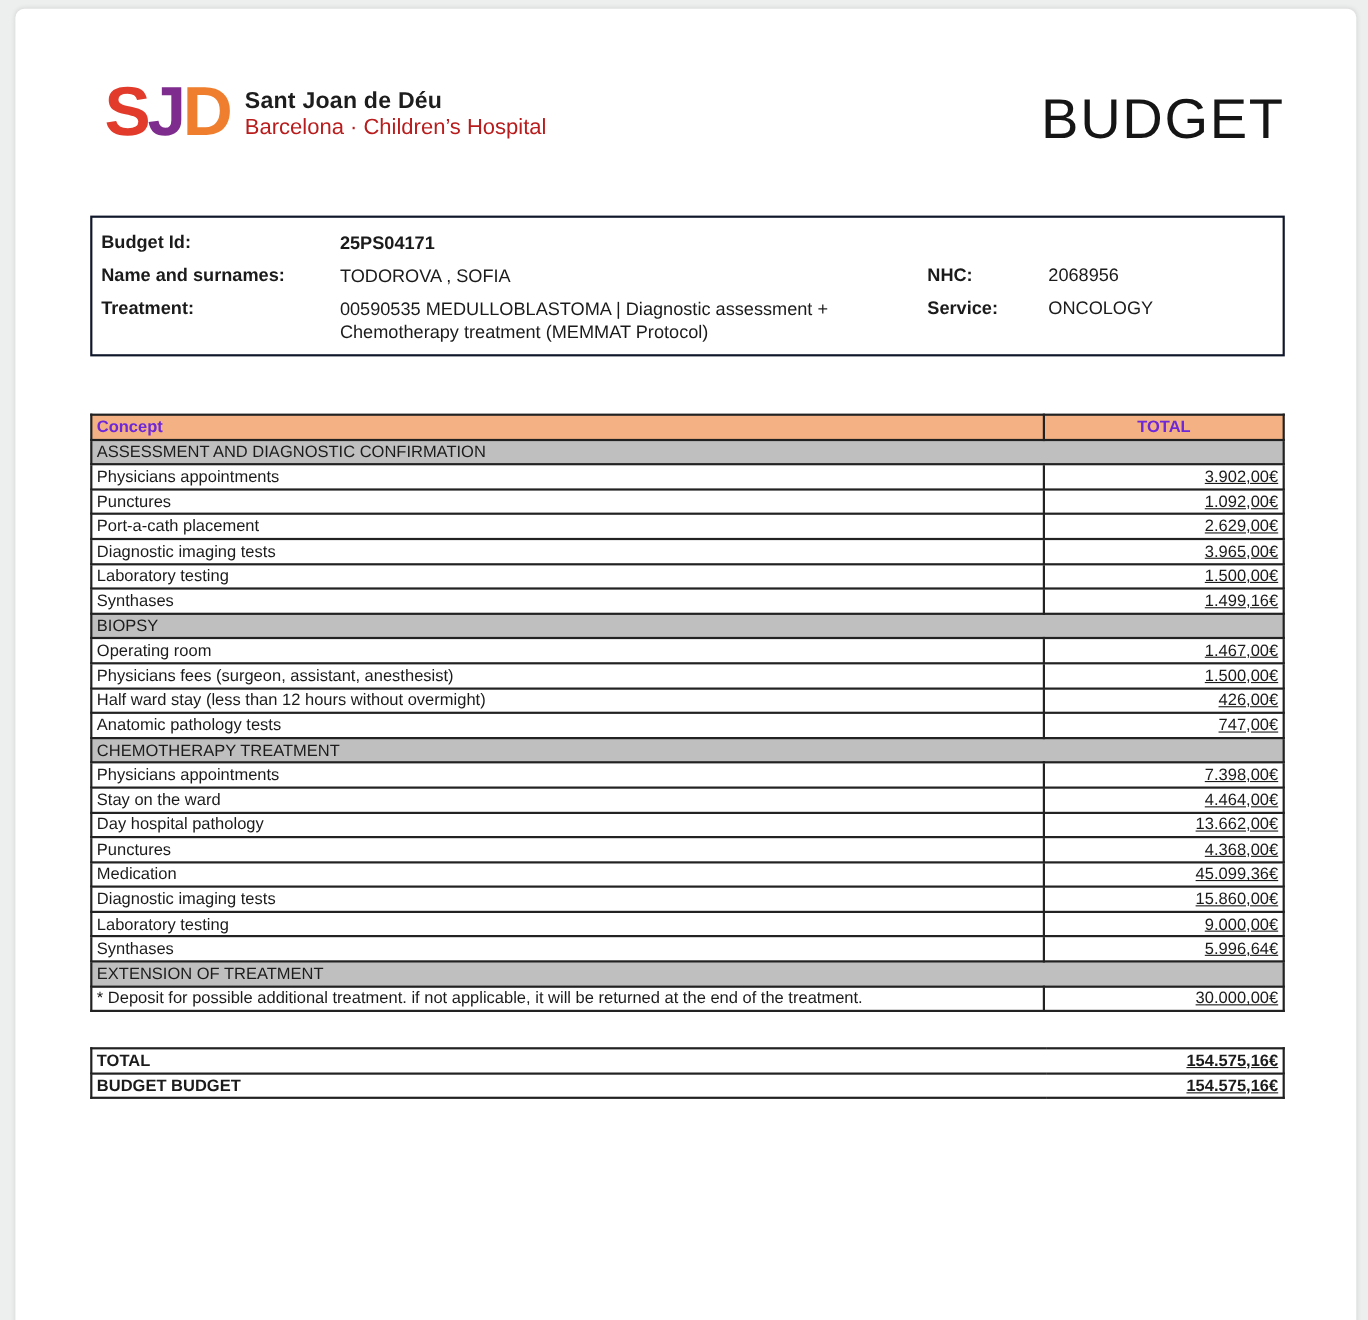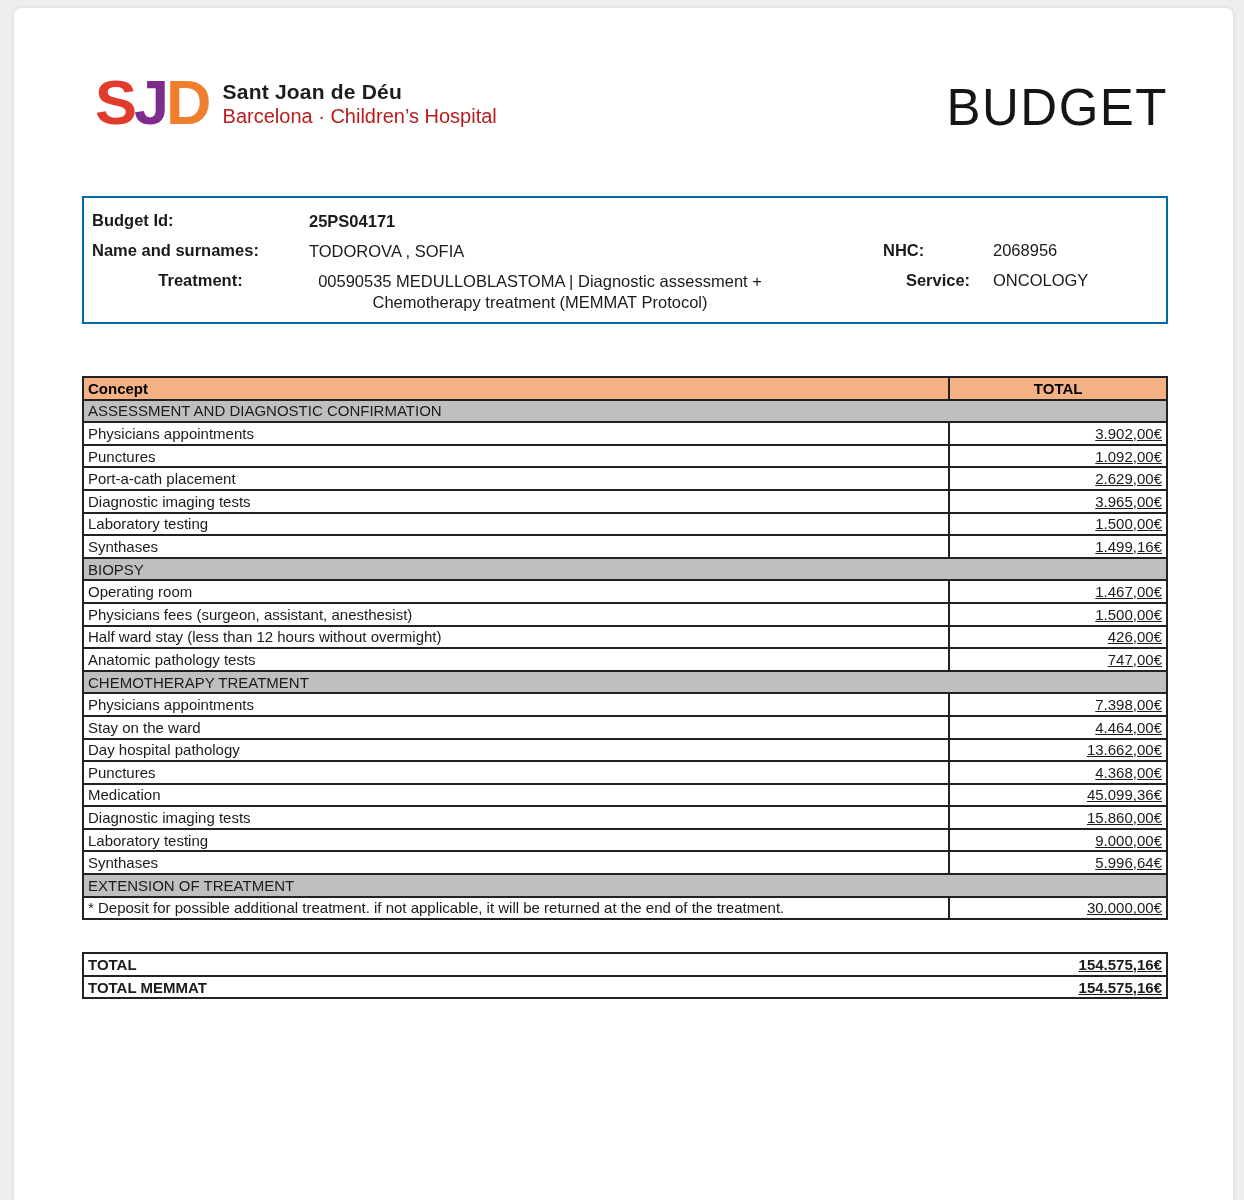--- a/index.html
+++ b/index.html
@@ -15,35 +15,35 @@
   .logo-block { display:flex; align-items:center; gap:14px; }
   .logo-letters { font-size:63px; font-weight:800; letter-spacing:-3px; line-height:60px;
     display:flex; }
   .logo-text { line-height:1.18; padding-top:4px; }
   .logo-name { font-size:21px; font-weight:bold; color:#1d1d1d; letter-spacing:0.2px; }
   .logo-sub { font-size:20px; color:#b91c1c; }
   .doc-title { font-size:51px; font-weight:400; color:#151515; letter-spacing:1.5px;
     margin-top:6px; }
 
   
-  .info-box { border:2px solid #0369a1; margin:48px 65px 0 68px; padding:7px 0 9px 8px; }
+  .info-box { border:2px solid #0f172a; margin:48px 65px 0 68px; padding:7px 0 9px 8px; }
   .info-row { display:flex; min-height:30px; align-items:flex-start; padding-top:6px; }
-  .info-row.tall { min-height:46px;text-align:center; }
+  .info-row.tall { min-height:46px; }
   .ilabel { width:217px; font-weight:bold; font-size:16.5px; flex:none; }
   .ivalue { width:462px; font-size:16.5px; flex:none; line-height:21px; }
   .ivalue.b { font-weight:bold; }
-  .irlabel { width:110px; font-weight:bold; font-size:16.5px; flex:none; margin-left:112px; }
+  .irlabel { width:110px; font-weight:bold; font-size:16.5px; flex:none; margin-left:72px; }
   .irvalue { font-size:16.5px; flex:none; }
 
   
   table { border-collapse:collapse; width:100%; }
   .budget-table { margin-top:52px; }
   .budget-table td, .budget-table th { border:2px solid #222222; font-size:15px;
     height:22.6px; padding:0 4px; vertical-align:middle; }
-  .budget-table th { background:#f4b183; text-align:left; font-weight:bold; color:#000000; }
+  .budget-table th { background:#f4b183; text-align:left; font-weight:bold; color:#6d28d9; }
   .budget-table th.amount-h { text-align:center; }
   .budget-table td.section { background:#bfbfbf; color:#1c1c1c; }
   .budget-table td.amount { text-align:right; white-space:nowrap;text-decoration:underline; }
   .col-concept { width:868px; } .col-amount { width:218px; }
 
   
   .totals-table { margin-top:32px; }
   .totals-table td { border:2px solid #222222; font-size:15px; font-weight:bold;
     height:22.6px; padding:0 4px; vertical-align:middle; }
   .totals-table td.amount { text-align:right; border-left:none;text-decoration:underline; }
@@ -188,20 +188,20 @@
         </tbody>
     </table>
 
     <table class="totals-table">
       <tbody>
           <tr>
             <td class="tlabel" style="width: 868px;">TOTAL</td>
             <td class="amount">154.575,16€</td>
           </tr>
           <tr>
-            <td class="tlabel" style="width: 868px;">TOTAL MEMMAT</td>
+            <td class="tlabel" style="width: 868px;">BUDGET BUDGET</td>
             <td class="amount">154.575,16€</td>
           </tr>
         </tbody>
     </table>
   </div>
 
 </div>
 
 </body></html>

